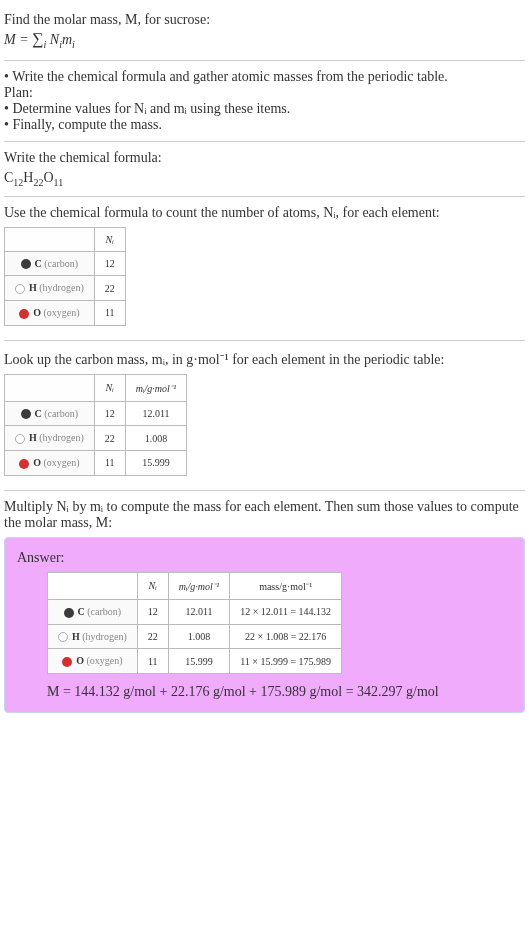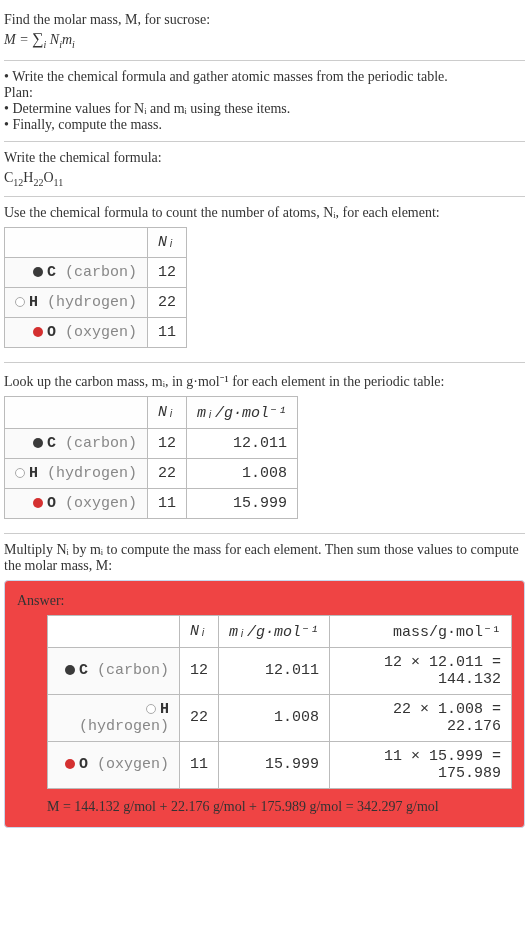--- a/index.html
+++ b/index.html
@@ -23,23 +23,22 @@
     }
     .sub { font-size: 10px; vertical-align: sub; font-style: italic; }
     .sigma { font-size: 16px; }
     table {
       border-collapse: collapse;
       margin: 6px 0;
     }
     th, td {
       border: 1px solid #bbb;
       padding: 6px 10px;
-      text-align: right;
-      font-size: 15px;
-      font-family: Liberation Mono, monospace;
+      text-align: center;
+      font-size: 10px;
     }
     th {
       background: #fefefe;
       font-weight: normal;
     }
     td:first-child {
       background: #fafafa;
     }
     .elem-marker {
       display: inline-block;
@@ -47,21 +46,21 @@
       height: 10px;
       border-radius: 50%;
       margin-right: 4px;
       vertical-align: middle;
     }
     .carbon { background: #3a3a3a; }
     .hydrogen { background: #fff; border: 1px solid #aaa; }
     .oxygen { background: #d43030; }
     .elem-label { color: #888; }
     .answer-box {
-      background: #ef4444;
+      background: #f0abfc;
       border: 1px solid #c8d8ec;
       border-radius: 4px;
       padding: 12px;
       margin-top: 6px;
     }
     .answer-box table {
       background: #fff;
     }
     .answer-box td, .answer-box th {
       background: #fff;

